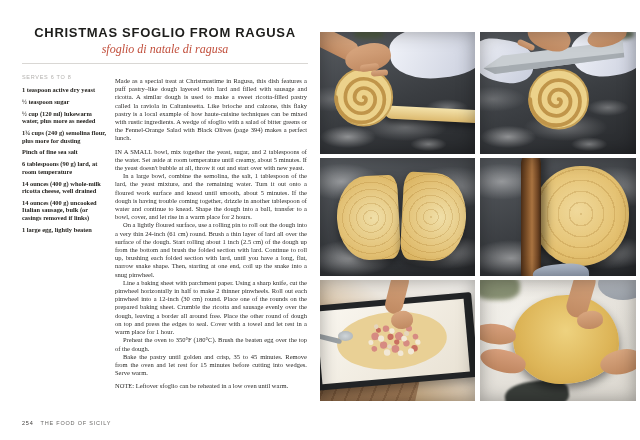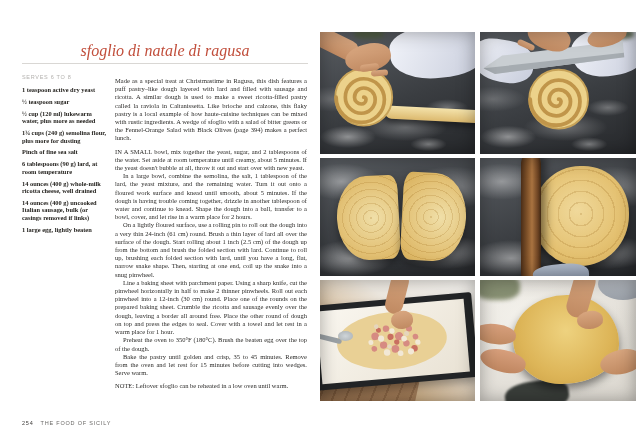--- a/index.html
+++ b/index.html
@@ -5,21 +5,21 @@
   html,body{margin:0;padding:0;background:#ffffff;}
   .page{position:relative;width:640px;height:440px;background:#ffffff;overflow:hidden;
         font-family:"Liberation Serif",serif;color:#2b2a28;}
 
   
   .left-page{position:absolute;left:0;top:0;width:320px;height:440px;}
   .recipe-title{position:absolute;left:22px;top:25px;width:286px;text-align:center;
     font-family:"Liberation Sans",sans-serif;font-weight:bold;font-size:13px;
     letter-spacing:.7px;color:#1d1d1b;}
   .recipe-subtitle{position:absolute;left:22px;top:42px;width:286px;text-align:center;
-    font-style:italic;font-size:16px;color:#c14e3b;}
+    font-style:italic;font-size:12px;color:#c14e3b;}
   .title-rule{position:absolute;left:22px;top:63px;width:286px;height:1px;background:#d9d7d4;}
 
   .serves{position:absolute;left:22px;top:74px;font-family:"Liberation Sans",sans-serif;
     font-size:5.5px;letter-spacing:.7px;color:#b3b1ae;}
   .ingredients{position:absolute;left:22px;top:86px;width:86px;margin:0;padding:0;list-style:none;}
   .ingredients li{font-size:6.4px;font-weight:bold;line-height:7.4px;color:#262420;margin:0 0 4.5px 0;}
 
   .body-col{position:absolute;left:115px;top:77px;width:192px;font-size:6.5px;line-height:8.2px;
     text-align:justify;color:#2b2a28;}
   .body-col p{margin:0;}
@@ -82,20 +82,21 @@
     linear-gradient(150deg,#efece6,#dcd8d0);}
   .lap{position:absolute;background:#3a3e3a;filter:blur(1px);border-radius:40%;}
   .bowl-edge{position:absolute;background:linear-gradient(#c8ccd2,#9aa0a8);border-radius:50%;}
 </style>
 </head>
 <body>
 
 <div class="page">
 
   <div class="left-page">
+    <div class="recipe-title">CHRISTMAS SFOGLIO FROM RAGUSA</div>
     <div class="recipe-subtitle">sfoglio di natale di ragusa</div>
     <div class="title-rule"></div>
 
     <div class="serves">SERVES 6 TO 8</div>
 
     <ul class="ingredients">
       <li>1 teaspoon active dry yeast</li>
       <li>½ teaspoon sugar</li>
       <li>½ cup (120 ml) lukewarm water, plus more as needed</li>
       <li>1¾ cups (240 g) semolina flour, plus more for dusting</li>

